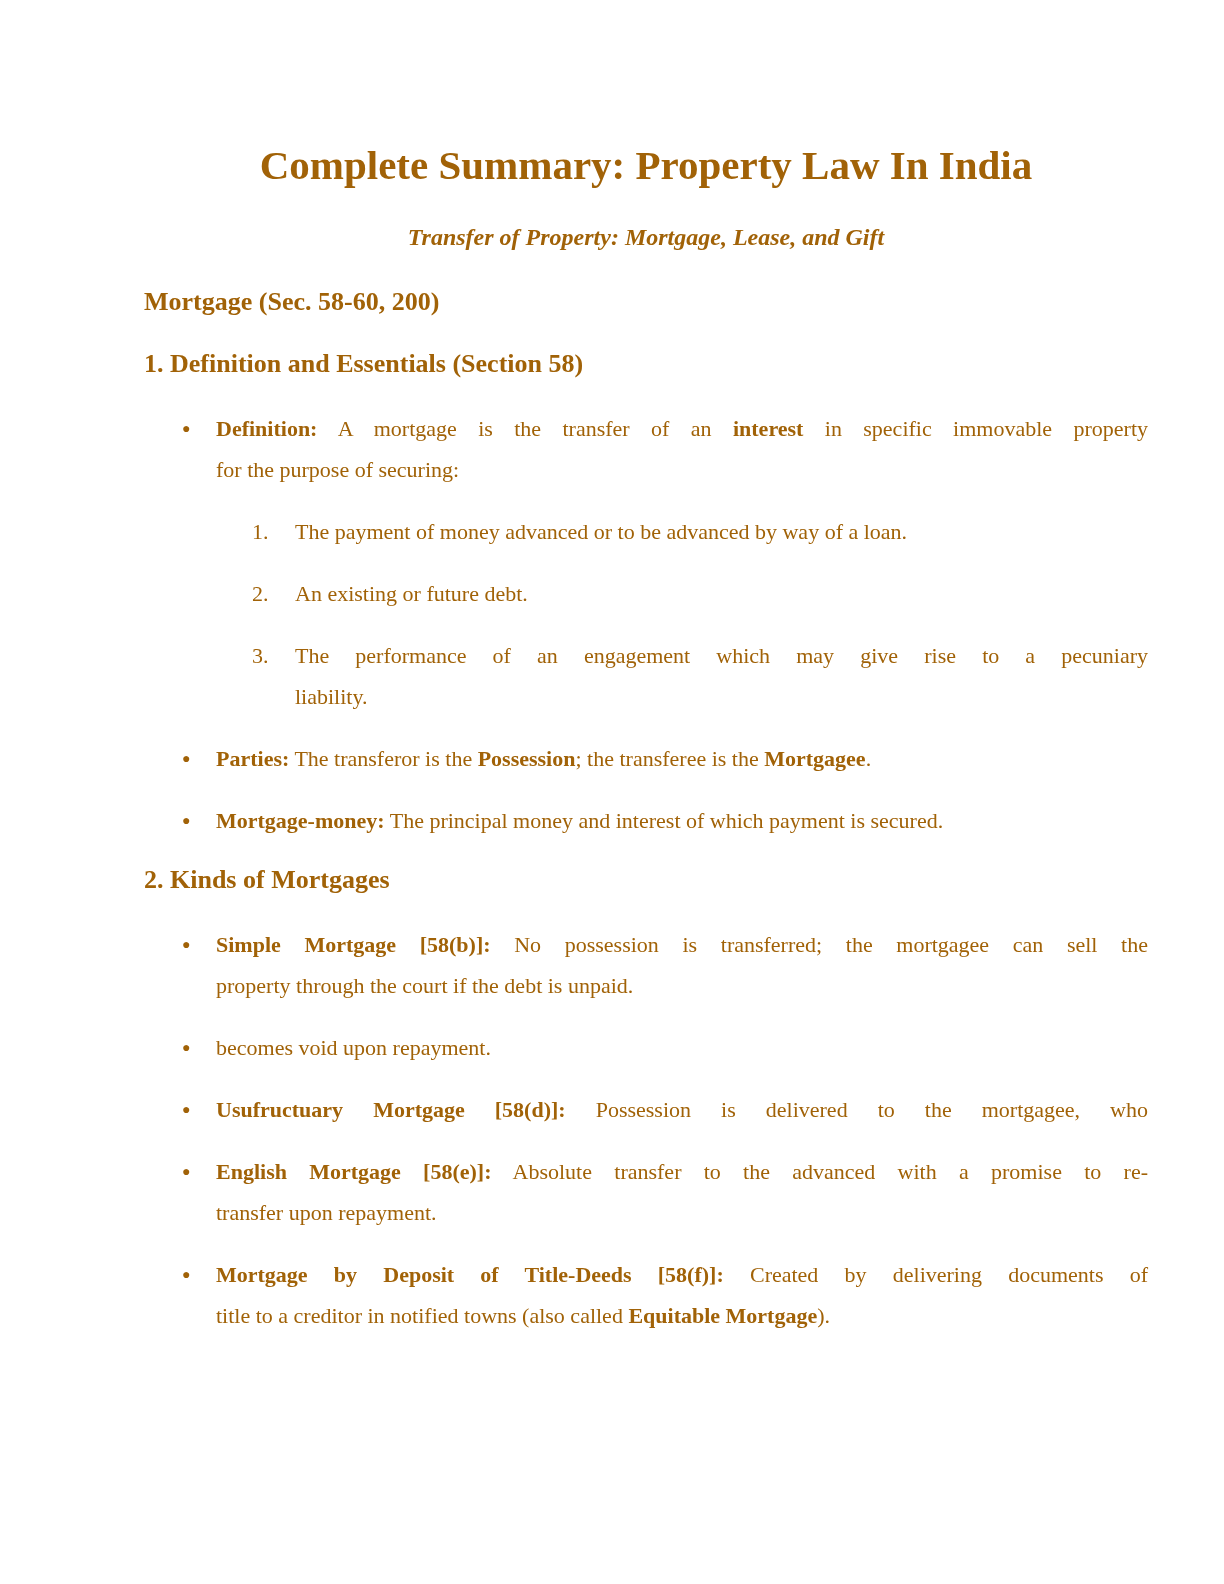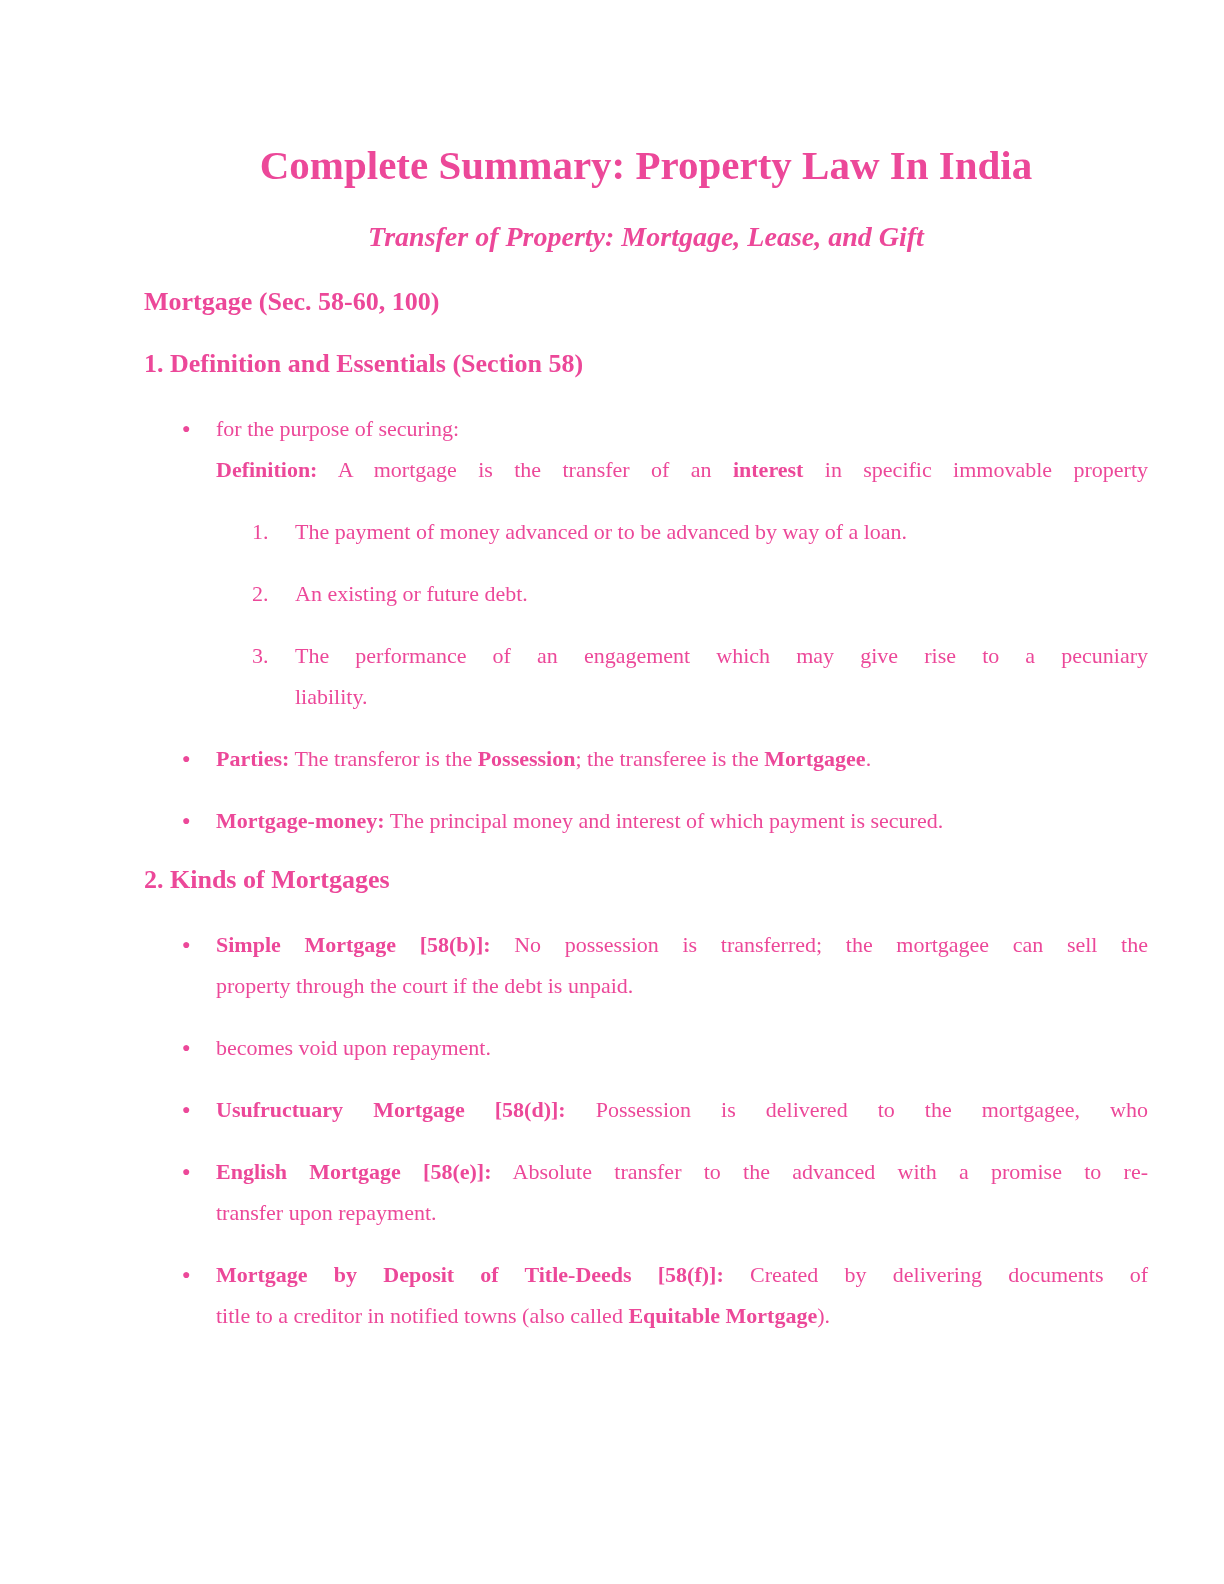--- a/index.html
+++ b/index.html
@@ -7,35 +7,35 @@
     padding: 0;
     background: #ffffff;
   }
   .page {
     position: relative;
     box-sizing: border-box;
     width: 1224px;
     height: 1584px;
     margin: 0 auto;
     background: #ffffff;
-    color: #ec4899;
+    color: #a16207;
     font-family: "Liberation Serif", "DejaVu Serif", serif;
     padding: 140px 76px 0 144px;
     overflow: hidden;
   }
   .title {
     font-size: 41px;
     line-height: 50px;
     font-weight: 700;
     text-align: center;
     margin: 0 0 30px 0;
     letter-spacing: 0px;
   }
   .subtitle {
-    font-size: 28px;
+    font-size: 24px;
     line-height: 34px;
     font-weight: 700;
     font-style: italic;
     text-align: center;
     margin: 15px 0 30px 0;
   }
   .heading {
     font-size: 26px;
     line-height: 36px;
     font-weight: 700;
@@ -77,30 +77,30 @@
   .run.bold { font-weight: 700; }
 </style>
 </head>
 <body>
 
 <div class="page">
   <h1 class="title">Complete Summary: Property Law In India</h1>
   <p class="subtitle">Transfer of Property: Mortgage, Lease, and Gift</p>
   <div class="doc-body" id="doc-body">
       <h2 class="heading">
-        <div class="line last"><span class="run bold">Mortgage (Sec. 58-60, 100)</span></div>
+        <div class="line last"><span class="run bold">Mortgage (Sec. 58-60, 200)</span></div>
       </h2>
       <h2 class="heading">
         <div class="line last"><span class="run bold">1. Definition and Essentials (Section 58)</span></div>
       </h2>
       <div class="block bullet">
         <span class="marker">●</span>
         <div class="text">
+          <div class="line"><span class="run bold">Definition:</span><span class="run"> A mortgage is the transfer of an </span><span class="run bold">interest</span><span class="run"> in specific immovable property</span></div>
           <div class="line last"><span class="run">for the purpose of securing:</span></div>
-          <div class="line"><span class="run bold">Definition:</span><span class="run"> A mortgage is the transfer of an </span><span class="run bold">interest</span><span class="run"> in specific immovable property</span></div>
         </div>
       </div>
       <div class="block numbered">
         <span class="marker">1.</span>
         <div class="text">
           <div class="line last"><span class="run">The payment of money advanced or to be advanced by way of a loan.</span></div>
         </div>
       </div>
       <div class="block numbered">
         <span class="marker">2.</span>

